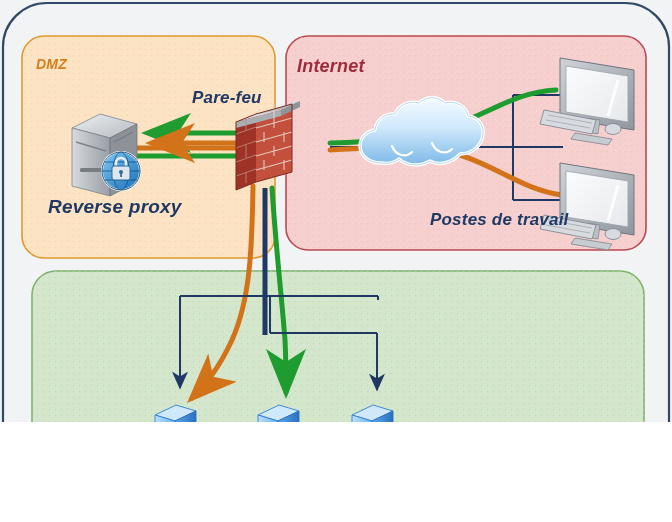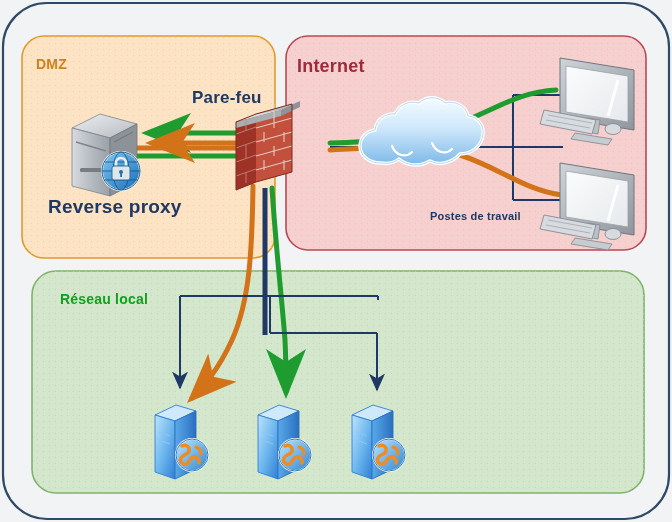--- a/index.html
+++ b/index.html
@@ -1,25 +1,25 @@
 <!DOCTYPE html>
 <html><head>
 <meta charset="utf-8">
 <style>
   html,body{margin:0;padding:0;background:#ffffff;}
   body{font-family:"Liberation Sans",sans-serif;}
-  #stage{position:relative;width:672px;height:522px;overflow:hidden;background:#f2f3f4;}
+  #stage{position:relative;width:672px;height:422px;overflow:hidden;background:#f2f3f4;font-style:italic;}
   #stage svg{position:absolute;left:0;top:0;}
   .lbl{position:absolute;font-weight:bold;white-space:nowrap;letter-spacing:.2px;}
   #lbl-dmz{left:36px;top:56px;font-size:14px;color:#d2801e;}
   #lbl-internet{left:297px;top:56px;font-size:18px;color:#9e2a3a;}
   #lbl-lan{left:60px;top:291px;font-size:14px;color:#11a01e;}
   #lbl-firewall{left:192px;top:88px;font-size:17px;color:#1f3864;}
   #lbl-proxy{left:48px;top:196px;font-size:19px;color:#1f3864;}
-  #lbl-ws{left:430px;top:210px;font-size:11px;color:#1f3864;}
+  #lbl-ws{left:430px;top:210px;font-size:17px;color:#1f3864;}
 </style>
 </head>
 <body>
 
 <div id="stage">
 
   <svg width="672" height="522" viewBox="0 0 672 522">
     <defs>
       <linearGradient id="gProxyBody" x1="0" y1="0" x2="1" y2="0">
         <stop offset="0" stop-color="#d8dbde"></stop>
@@ -304,18 +304,17 @@
       <circle cx="389" cy="455" r="16" fill="url(#gGlobe)" stroke="#ffffff" stroke-width="1.8"></circle>
       <circle cx="389" cy="455" r="16" fill="none" stroke="#1d6ca8" stroke-width="0.9"></circle>
       <path d="M379,446 c4,-2 8,1 7,5 c-1,4 -6,3 -8,7 c-2,4 2,7 5,6 c4,-1 3,-6 7,-7 c4,-1 7,3 6,6" fill="none" stroke="#ef8b1f" stroke-width="3.4" stroke-linecap="round"></path>
       <path d="M393,447 c3,1 5,4 5,7" fill="none" stroke="#ef8b1f" stroke-width="3" stroke-linecap="round"></path>
     </g>
 
   </svg>
 
   <div class="lbl" id="lbl-dmz">DMZ</div>
   <div class="lbl" id="lbl-internet">Internet</div>
-  <div class="lbl" id="lbl-lan">Réseau local</div>
   <div class="lbl" id="lbl-firewall">Pare-feu</div>
   <div class="lbl" id="lbl-proxy">Reverse proxy</div>
   <div class="lbl" id="lbl-ws">Postes de travail</div>
 
 </div>
 
 </body></html>

